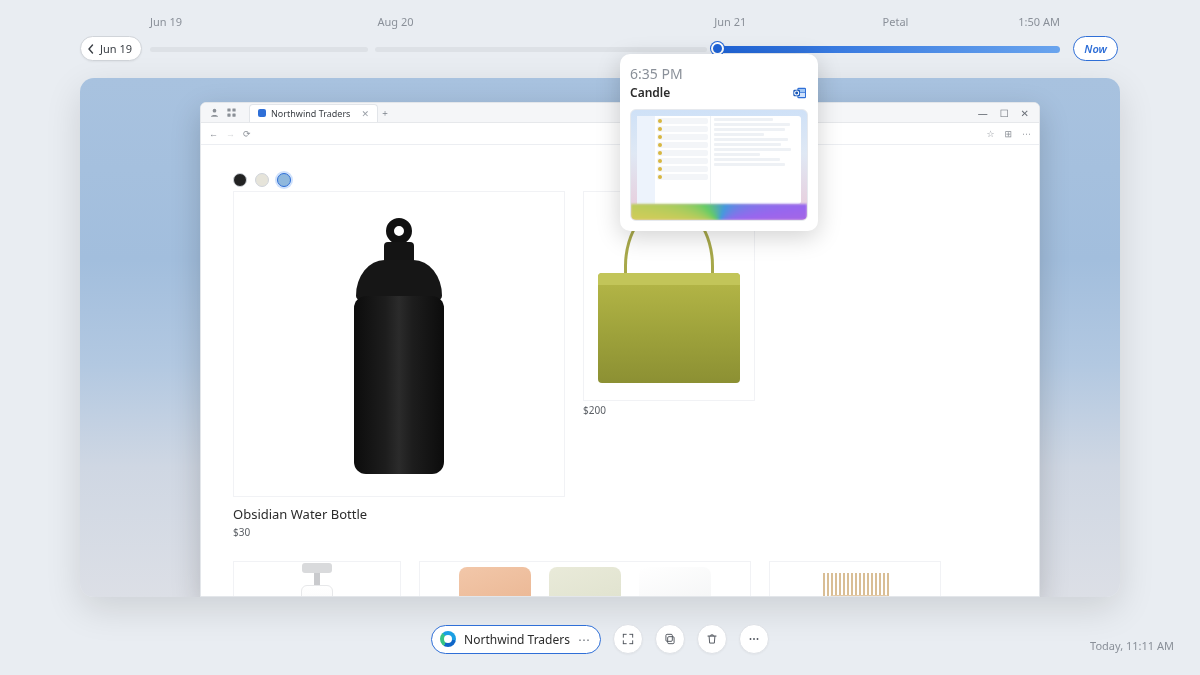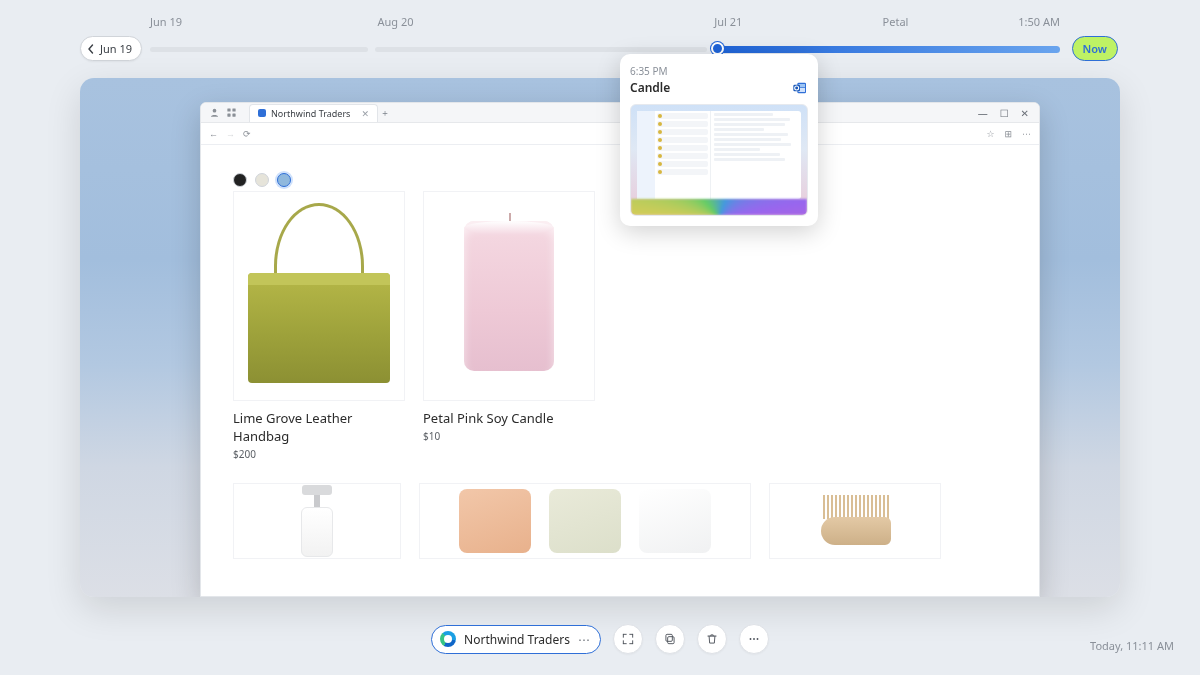--- a/index.html
+++ b/index.html
@@ -17,22 +17,22 @@
   .back-pill {
     position: absolute; left: 80px; top: 22px;
     display: flex; align-items: center; gap: 4px;
     background: #fff; border: 1px solid #d0d4d9; border-radius: 14px;
     font-size: 11px; padding: 4px 9px 4px 5px; color: #3a3f45;
     box-shadow: 0 1px 2px rgba(0,0,0,.05);
   }
   .back-pill svg { width: 10px; height: 10px; }
   .now-pill {
     position: absolute; right: 82px; top: 22px;
-    background: #bef264; border: 1.5px solid #2f6fd7; border-radius: 14px;
-    font-size: 11px; padding: 4px 10px; color: #2f6fd7; font-weight: 600;
+    background: #ffffff; border: 1.5px solid #2f6fd7; border-radius: 14px;
+    font-size: 11px; padding: 4px 10px; color: #2f6fd7; font-weight: 600; font-style: italic;
   }
   .tl-labels {
     position: absolute; left: 150px; right: 140px; top: 0; height: 14px;
     font-size: 11px; color: #8a9099;
   }
   .tl-labels span { position: absolute; top: 0; }
   .tl-track-wrap {
     position: absolute; left: 150px; right: 140px; top: 28px; height: 16px;
   }
   .tl-seg {
@@ -51,21 +51,21 @@
     position: absolute; width: 16px; height: 16px; pointer-events: none;
     color: #333;
   }
 
   
   .preview-card {
     position: absolute; left: 620px; top: 54px; width: 198px;
     background: #fff; border-radius: 10px; box-shadow: 0 6px 24px rgba(0,0,0,.18);
     padding: 10px 10px 10px; z-index: 30;
   }
-  .preview-card .time { font-size: 10px; color: #8a9099; }
+  .preview-card .time { font-size: 14px; color: #8a9099; }
   .preview-card .app-row { display:flex; justify-content: space-between; align-items: center; margin-top:1px;}
   .preview-card .app-name { font-size: 12px; font-weight: 600; color: #2b2b2b; }
   .preview-card .app-icon { width:16px; height:16px; }
   .preview-thumb {
     margin-top: 8px; height: 112px; border-radius: 6px;
     background: linear-gradient(180deg,#cfe1f7 0%,#dfe8f4 40%,#eac9d8 100%);
     border: 1px solid #e6e9ee; position: relative; overflow: hidden;
   }
   .thumb-browser {
     position:absolute; left:6px; right:6px; top:6px; bottom:16px;
@@ -219,21 +219,21 @@
   <div class="back-pill">
     <svg viewBox="0 0 10 10">
         <path d="M6.5 1 3 5l3.5 4" fill="none" stroke="#3a3f45" stroke-width="1.4" stroke-linecap="round"></path>
       </svg>
     <span>Jun 19</span>
   </div>
 
   <div class="tl-labels">
     <span style="left:0%">Jun 19</span>
     <span style="left:25%">Aug 20</span>
-    <span style="left:62%">Jul 21</span>
+    <span style="left:62%">Jun 21</span>
     <span style="left:80.5%">Petal</span>
     <span style="right:0">1:50 AM</span>
   </div>
 
   <div class="tl-track-wrap">
     <div class="tl-seg" style="left:0%;  width:24%"></div>
     <div class="tl-seg" style="left:24.7%; width:36.5%"></div>
     <div class="tl-seg" style="left:62%; width:17.5%"></div>
     <div class="tl-seg" style="left:80.5%; width:19.5%"></div>
     <div class="tl-active" style="left:62.4%; width:37.6%"></div>
@@ -335,39 +335,43 @@
     </div>
 
     <div class="page">
       <div class="swatches">
         <div class="swatch" style="background:#222"></div>
         <div class="swatch" style="background:#e6e4da"></div>
         <div class="swatch" style="background:#8fb8dd;border-color:#2f6fd7;box-shadow:0 0 0 2px #cfe1fb"></div>
       </div>
 
       <div class="products-row">
+        <div class="card p1">
+          <div class="tile">
+            <div class="bottle">
+                <div class="cap-ring"></div>
+                <div class="neck"></div>
+                <div class="shoulders"></div>
+                <div class="body"></div>
+              </div>
+          </div>
+          <div class="title">Obsidian  Water Bottle</div>
+          <div class="price">$30</div>
+        </div>
 
         <div class="card p2">
           <div class="tile">
             <div class="bag">
                 <div class="strap"></div>
                 <div class="body"></div>
               </div>
           </div>
-          <div class="title">Lime Grove Leather Handbag</div>
           <div class="price">$200</div>
         </div>
 
-        <div class="card p3">
-          <div class="tile">
-            <div class="candle"></div>
-          </div>
-          <div class="title">Petal Pink Soy Candle</div>
-          <div class="price">$10</div>
-        </div>
       </div>
 
       <div class="row2">
         <div class="card r2a">
           <div class="tile">
               <div class="pump">
                 <div class="head"></div>
                 <div class="stem"></div>
                 <div class="btl"></div>
               </div>

